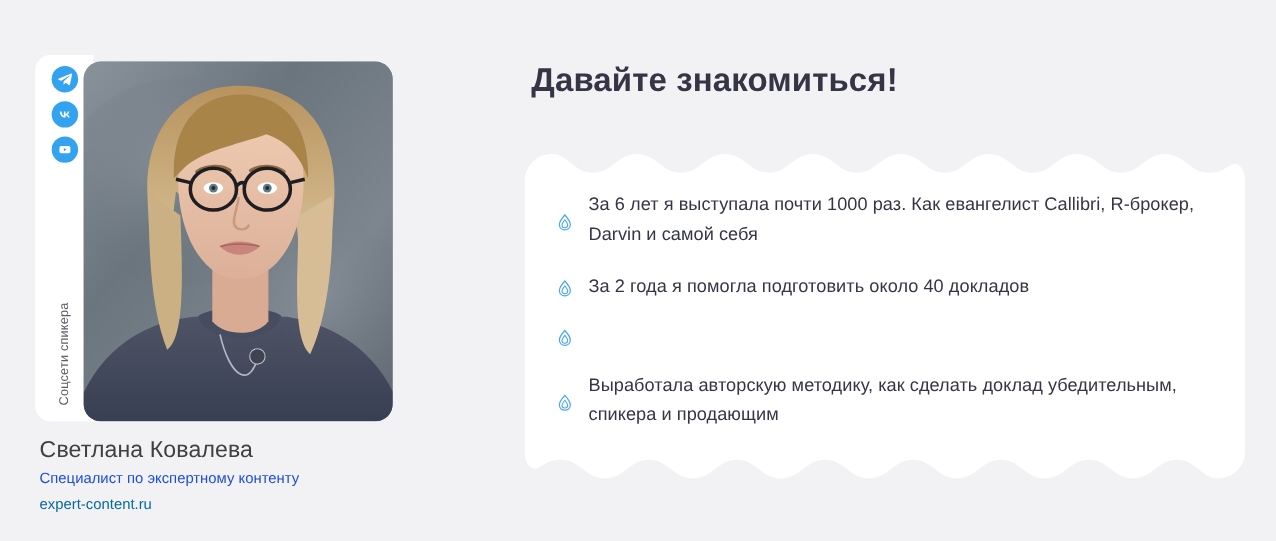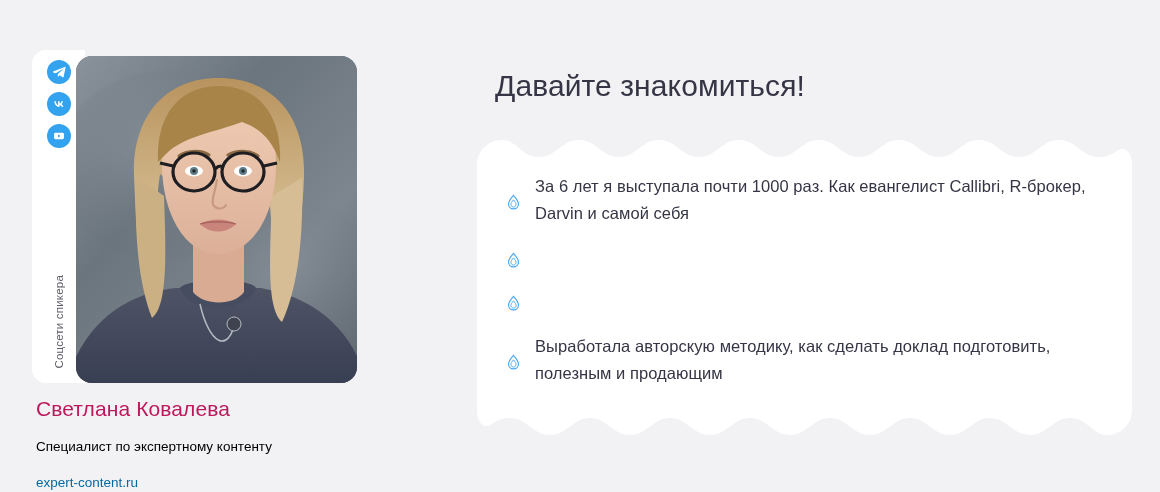--- a/index.html
+++ b/index.html
@@ -96,51 +96,51 @@
 
   
   .speaker-meta {
     position: absolute;
     left: 36px;
     top: 396px;
     width: 420px;
   }
   .speaker-name {
     font-size: 21px;
-    color: #be185d;
+    color: #404040;
     letter-spacing: .1px;
     line-height: 26px;
-    margin: 0 0 16px 0;
+    margin: 0 0 4px 0;
   }
   .speaker-role {
     font-size: 13.5px;
-    color: #000000;
+    color: #1d4ed8;
     line-height: 18px;
-    margin: 0 0 17px 0;
+    margin: 0 0 6px 0;
   }
   .speaker-link {
     font-size: 13.5px;
     color: #0369a1;
     line-height: 18px;
     text-decoration: none;
     cursor: pointer;
     display: inline-block;
   }
 
   
   .headline {
     position: absolute;
     left: 479px;
     top: 50px;
     font-size: 30px;
-    font-weight: normal;
+    font-weight: bold;
     color: #353545;
     letter-spacing: .1px;
     line-height: 40px;
-    margin: 16px;
+    margin: 4px;
   }
 
   .wavy-card {
     position: absolute;
     left: 477px;
     top: 135px;
     width: 655px;
     height: 305px;
   }
   .wavy-card .wave-svg {
@@ -363,37 +363,38 @@
         <span class="bullet-text">За 6 лет я выступала  почти 1000 раз. Как евангелист Callibri, R-брокер, Darvin  и самой себя</span>
       </li>
 
       <li class="bullet-item">
         <span class="bullet-icon">
           <svg width="13" height="16" viewBox="0 0 14 18" fill="none" aria-hidden="true">
             <path d="M7 1.6 C 10.6 5.6 12.6 8.5 12.6 11.3 C 12.6 14.5 10.1 16.8 7 16.8 C 3.9 16.8 1.4 14.5 1.4 11.3 C 1.4 8.5 3.4 5.6 7 1.6 Z" stroke="#4aa8ef" stroke-width="1.3" fill="none"></path>
             <path d="M7 6.6 C 8.9 9 9.9 10.4 9.9 11.8 C 9.9 13.4 8.6 14.6 7 14.6 C 5.4 14.6 4.1 13.4 4.1 11.8 C 4.1 10.4 5.1 9 7 6.6 Z" stroke="#4aa8ef" stroke-width="1.1" fill="none"></path>
           </svg>
         </span>
+        <span class="bullet-text">За 2 года я помогла подготовить около 40 докладов</span>
       </li>
 
       <li class="bullet-item">
         <span class="bullet-icon">
           <svg width="13" height="16" viewBox="0 0 14 18" fill="none" aria-hidden="true">
             <path d="M7 1.6 C 10.6 5.6 12.6 8.5 12.6 11.3 C 12.6 14.5 10.1 16.8 7 16.8 C 3.9 16.8 1.4 14.5 1.4 11.3 C 1.4 8.5 3.4 5.6 7 1.6 Z" stroke="#4aa8ef" stroke-width="1.3" fill="none"></path>
             <path d="M7 6.6 C 8.9 9 9.9 10.4 9.9 11.8 C 9.9 13.4 8.6 14.6 7 14.6 C 5.4 14.6 4.1 13.4 4.1 11.8 C 4.1 10.4 5.1 9 7 6.6 Z" stroke="#4aa8ef" stroke-width="1.1" fill="none"></path>
           </svg>
         </span>
       </li>
 
       <li class="bullet-item">
         <span class="bullet-icon">
           <svg width="13" height="16" viewBox="0 0 14 18" fill="none" aria-hidden="true">
             <path d="M7 1.6 C 10.6 5.6 12.6 8.5 12.6 11.3 C 12.6 14.5 10.1 16.8 7 16.8 C 3.9 16.8 1.4 14.5 1.4 11.3 C 1.4 8.5 3.4 5.6 7 1.6 Z" stroke="#4aa8ef" stroke-width="1.3" fill="none"></path>
             <path d="M7 6.6 C 8.9 9 9.9 10.4 9.9 11.8 C 9.9 13.4 8.6 14.6 7 14.6 C 5.4 14.6 4.1 13.4 4.1 11.8 C 4.1 10.4 5.1 9 7 6.6 Z" stroke="#4aa8ef" stroke-width="1.1" fill="none"></path>
           </svg>
         </span>
-        <span class="bullet-text">Выработала авторскую методику, как сделать доклад подготовить, полезным и продающим</span>
+        <span class="bullet-text">Выработала авторскую методику, как сделать доклад убедительным, спикера и продающим</span>
       </li>
 
     </ul>
   </div>
 
 </div>
 
 </body></html>

